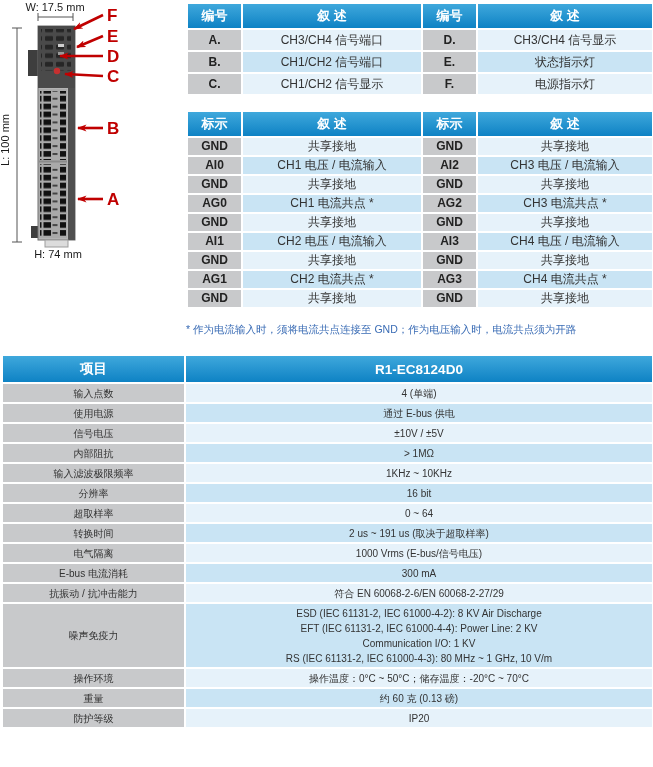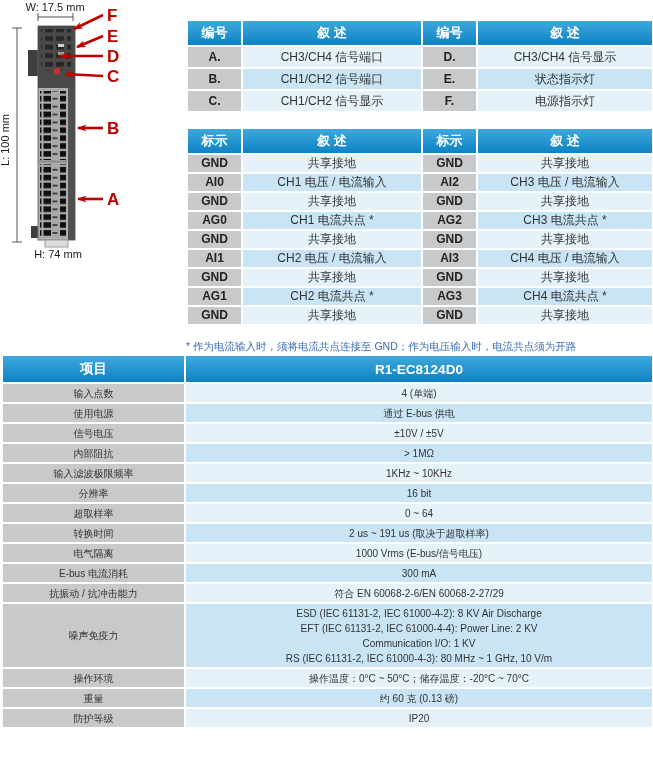--- a/index.html
+++ b/index.html
@@ -29,21 +29,21 @@
   }
   .dtable td{
     border:2px solid #fff;text-align:center;font-size:12px;
     color:var(--body_text,#333);padding:2px;line-height:16px;
   }
   .dtable td.key{background:var(--cell_gray,#c8c9cb);}
   .dtable tbody tr:nth-of-type(odd) td.val{background:var(--row_light,#e6f2fa);}
   .dtable tbody tr:nth-of-type(even) td.val{background:var(--row_dark,#c9e4f4);}
 
   
-  .right-tables{position:absolute;left:186px;top:19px;width:466px;}
+  .right-tables{position:absolute;left:186px;top:2px;width:466px;}
   .legend td.key,.pins td.key{font-weight:bold;color:#222;}
   .pins{margin-top:14px;}
   .pins td{line-height:13px;}
   .footnote{margin-top:14px;font-size:10.5px;color:var(--footnote_blue,#3a6cb5);text-align:left;line-height:12px;}
 
   
   .spec-wrap{position:absolute;left:1px;top:354px;width:651px;}
   .spec th{font-size:13.5px;padding:4px 2px;margin-top:24px;}
   .spec td{line-height:15px;padding:1.5px 6px;font-size:10px;}
   .spec td.val{white-space:pre-line;text-align:center;}

